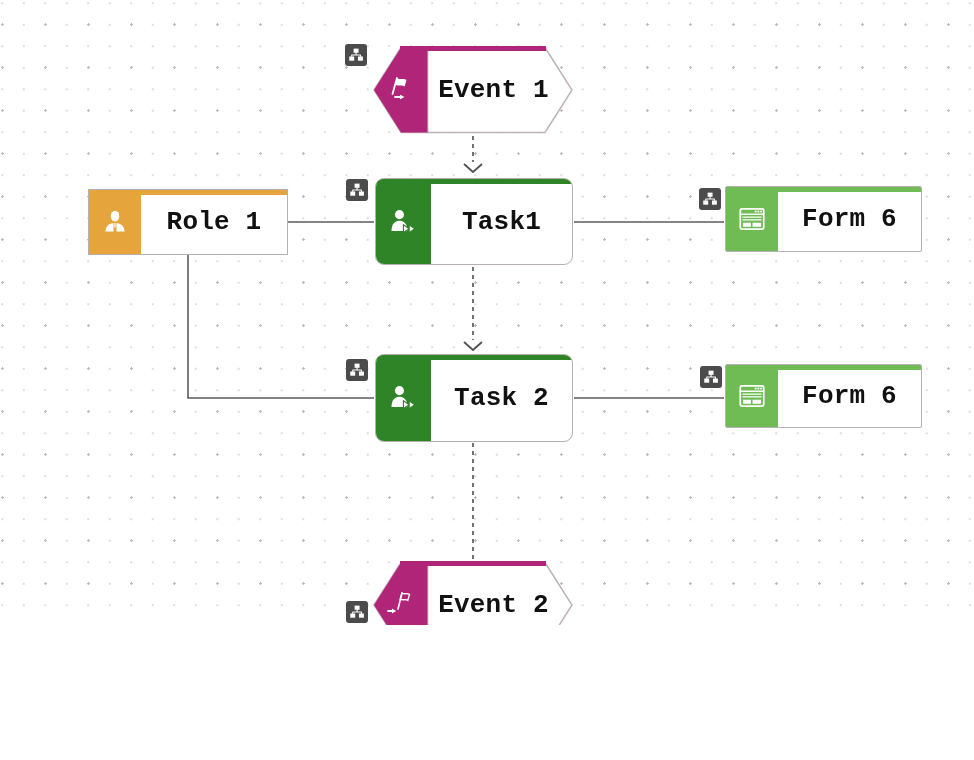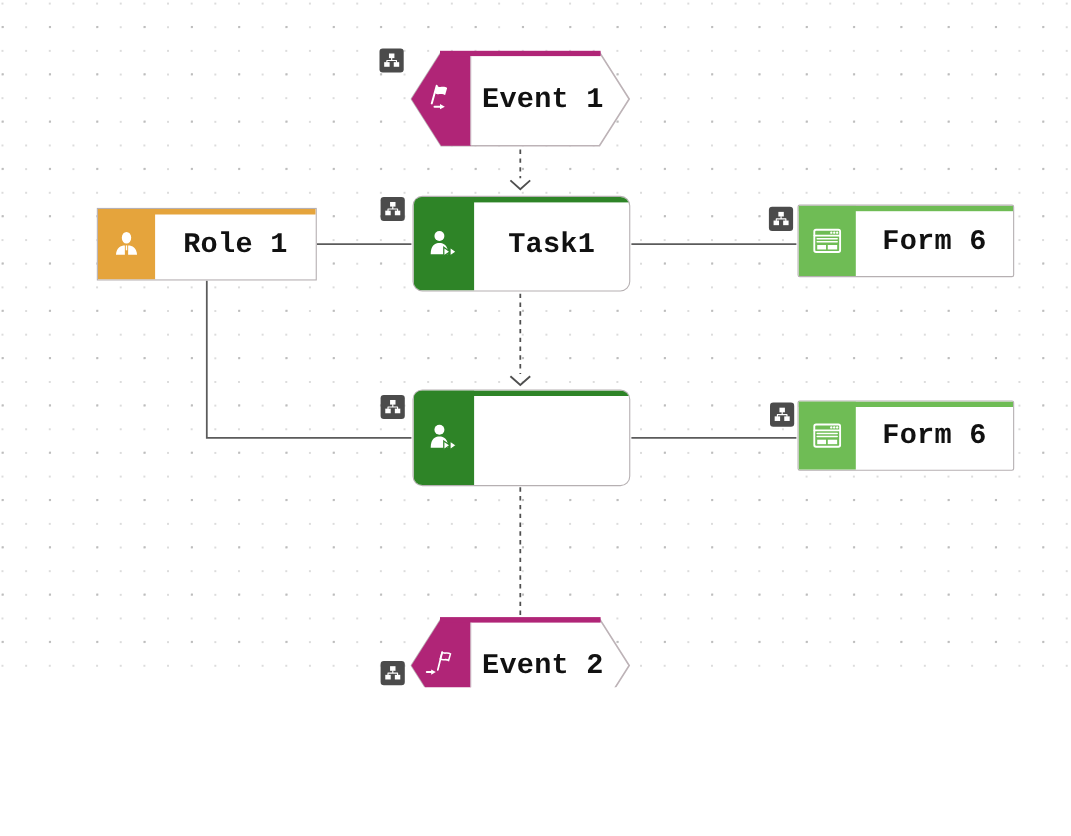--- a/index.html
+++ b/index.html
@@ -170,20 +170,21 @@
   <div class="rnode task node" style="left:375px;top:354px;width:198px;height:88px">
     <div class="topbar"></div>
     <div class="band">
       <svg width="34" height="34" viewBox="0 0 30 30">
         <circle class="wht" cx="11" cy="8.5" r="4"></circle>
         <path class="wht" d="M4,23 C4,16 7.5,14 11,14 C14.5,14 18,16 18,23 Z"></path>
         <polygon points="14.5,17.5 19.5,21 14.5,24.5" fill="#ffffff" stroke="#2e8427" stroke-width="1"></polygon>
         <polygon points="19.5,17.5 24.5,21 19.5,24.5" fill="#ffffff" stroke="#2e8427" stroke-width="1"></polygon>
       </svg>
     </div>
+    <div class="label" style="left:55px;right:0">Task 2</div>
   </div>
   <div class="badge" style="left:346px;top:359px">
     <svg width="18" height="18" viewBox="0 0 24 24">
       <rect class="wht" x="8.8" y="3.5" width="6.6" height="5.6"></rect>
       <path class="wstroke" d="M12.1,9.1 V12 M6.3,12 H17.9 M6.3,12 V14 M17.9,12 V14" stroke-width="1.4"></path>
       <rect class="wht" x="3" y="14" width="6.6" height="5.6"></rect>
       <rect class="wht" x="14.6" y="14" width="6.6" height="5.6"></rect>
     </svg>
   </div>
 

